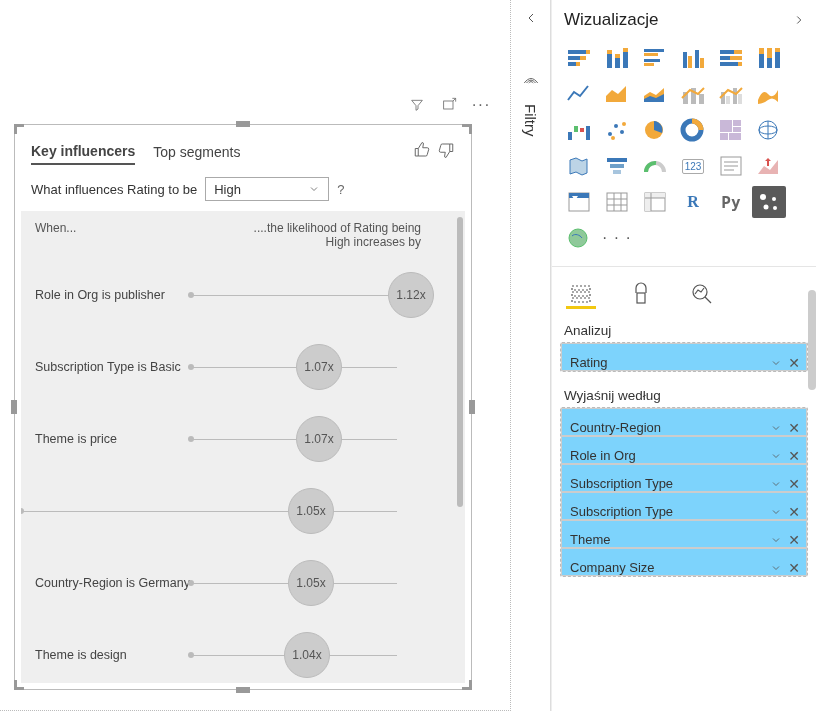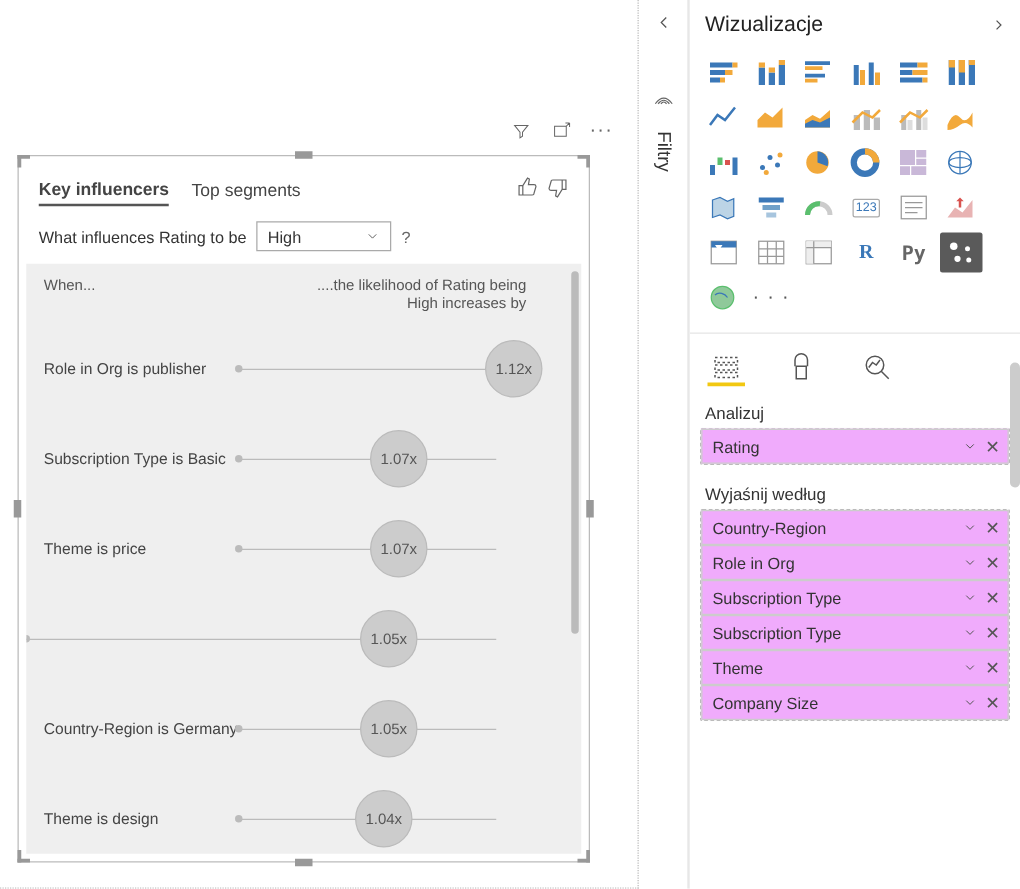--- a/index.html
+++ b/index.html
@@ -33,21 +33,21 @@
   
   .visual { position:absolute; inset:6px; background:#fff; display:flex; flex-direction:column; }
   .tabs-row { display:flex; align-items:center; padding: 8px 10px 0 10px; }
   .tab { font-size:14px; color:#444; padding: 4px 0; margin-right:18px; cursor:pointer; }
   .tab.active { font-weight:600; border-bottom:2px solid #555; }
   .tabs-row .spacer{flex:1;}
   .thumb-icons { display:flex; gap:6px; }
   .thumb-icons svg{ width:18px; height:18px; stroke:#666; fill:none; stroke-width:1.3; }
 
   .question-row { display:flex; align-items:center; gap:8px; padding:12px 10px 10px 10px; font-size:13px; color:#333; }
-  .combo { display:flex; align-items:center; justify-content:space-between; border:1px solid #aaa; padding:2px 8px; width:108px; height:24px; font-size:13px; color:#333; cursor:pointer; }
+  .combo { display:flex; align-items:center; justify-content:space-between; border:1px solid #aaa; padding:2px 8px; width:124px; height:24px; font-size:13px; color:#333; cursor:pointer; }
   .qmark { color:#666; font-size:13px; }
 
   .grey-area { flex:1; background:#efefef; position:relative; overflow:hidden; }
   .grey-header { display:flex; justify-content:space-between; padding:10px 44px 8px 14px; font-size:12px; color:#555;gap:20px; }
   .grey-header .right { text-align:right; max-width:170px; }
 
   .inf-list { position:absolute; top:48px; left:0; right:8px; bottom:0; overflow:hidden; }
   .inf-row { display:flex; align-items:center; height:72px; }
   .inf-label { width:170px; padding-left:14px; font-size:12.5px; color:#444; line-height:1.3; }
   .inf-line { flex:1; height:1px; background:#bbb; position:relative; margin-right:60px; }
@@ -81,21 +81,21 @@
 
   .view-tabs { display:flex; gap:30px; padding:8px 14px; align-items:center; }
   .view-tabs .vt { width:30px; height:30px; display:flex; align-items:center; justify-content:center; cursor:pointer; border-bottom:3px solid transparent; }
   .view-tabs .vt.active { border-bottom-color:#f2c811; }
   .view-tabs svg { width:24px; height:24px; stroke:#555; fill:none; stroke-width:1.2; }
 
   .section-label { font-size:13.5px; color:#333; padding:6px 12px 4px 12px; }
 
   .wells { padding:0 8px 10px 8px; display:flex; flex-direction:column; gap:4px;}
   .well { border:1px dashed #bbb; background:#f5f5f5; border-radius:2px; padding:0; }
-  .pill { background:#f0abfc; border:1px solid #ccc; height:28px; display:flex; align-items:center; justify-content:space-between; padding:0 6px 0 8px; font-size:13px; color:#333; }
+  .pill { background:#7dd3fc; border:1px solid #ccc; height:28px; display:flex; align-items:flex-end; justify-content:space-between; padding:0 6px 0 8px; font-size:13px; color:#333; }
   .pill .pill-actions { display:flex; align-items:center; gap:6px; }
   .pill svg { width:12px; height:12px; stroke:#555; fill:none; stroke-width:1.6; }
   .pill .x { font-size:14px; color:#555; cursor:pointer; line-height:1; }
 
   .panel-scroll { position:absolute; right:0; top:290px; width:8px; height:100px; background:#ccc; border-radius:4px;}
   .right-panel { position:relative; }
 </style>
 </head>
 <body>
 

